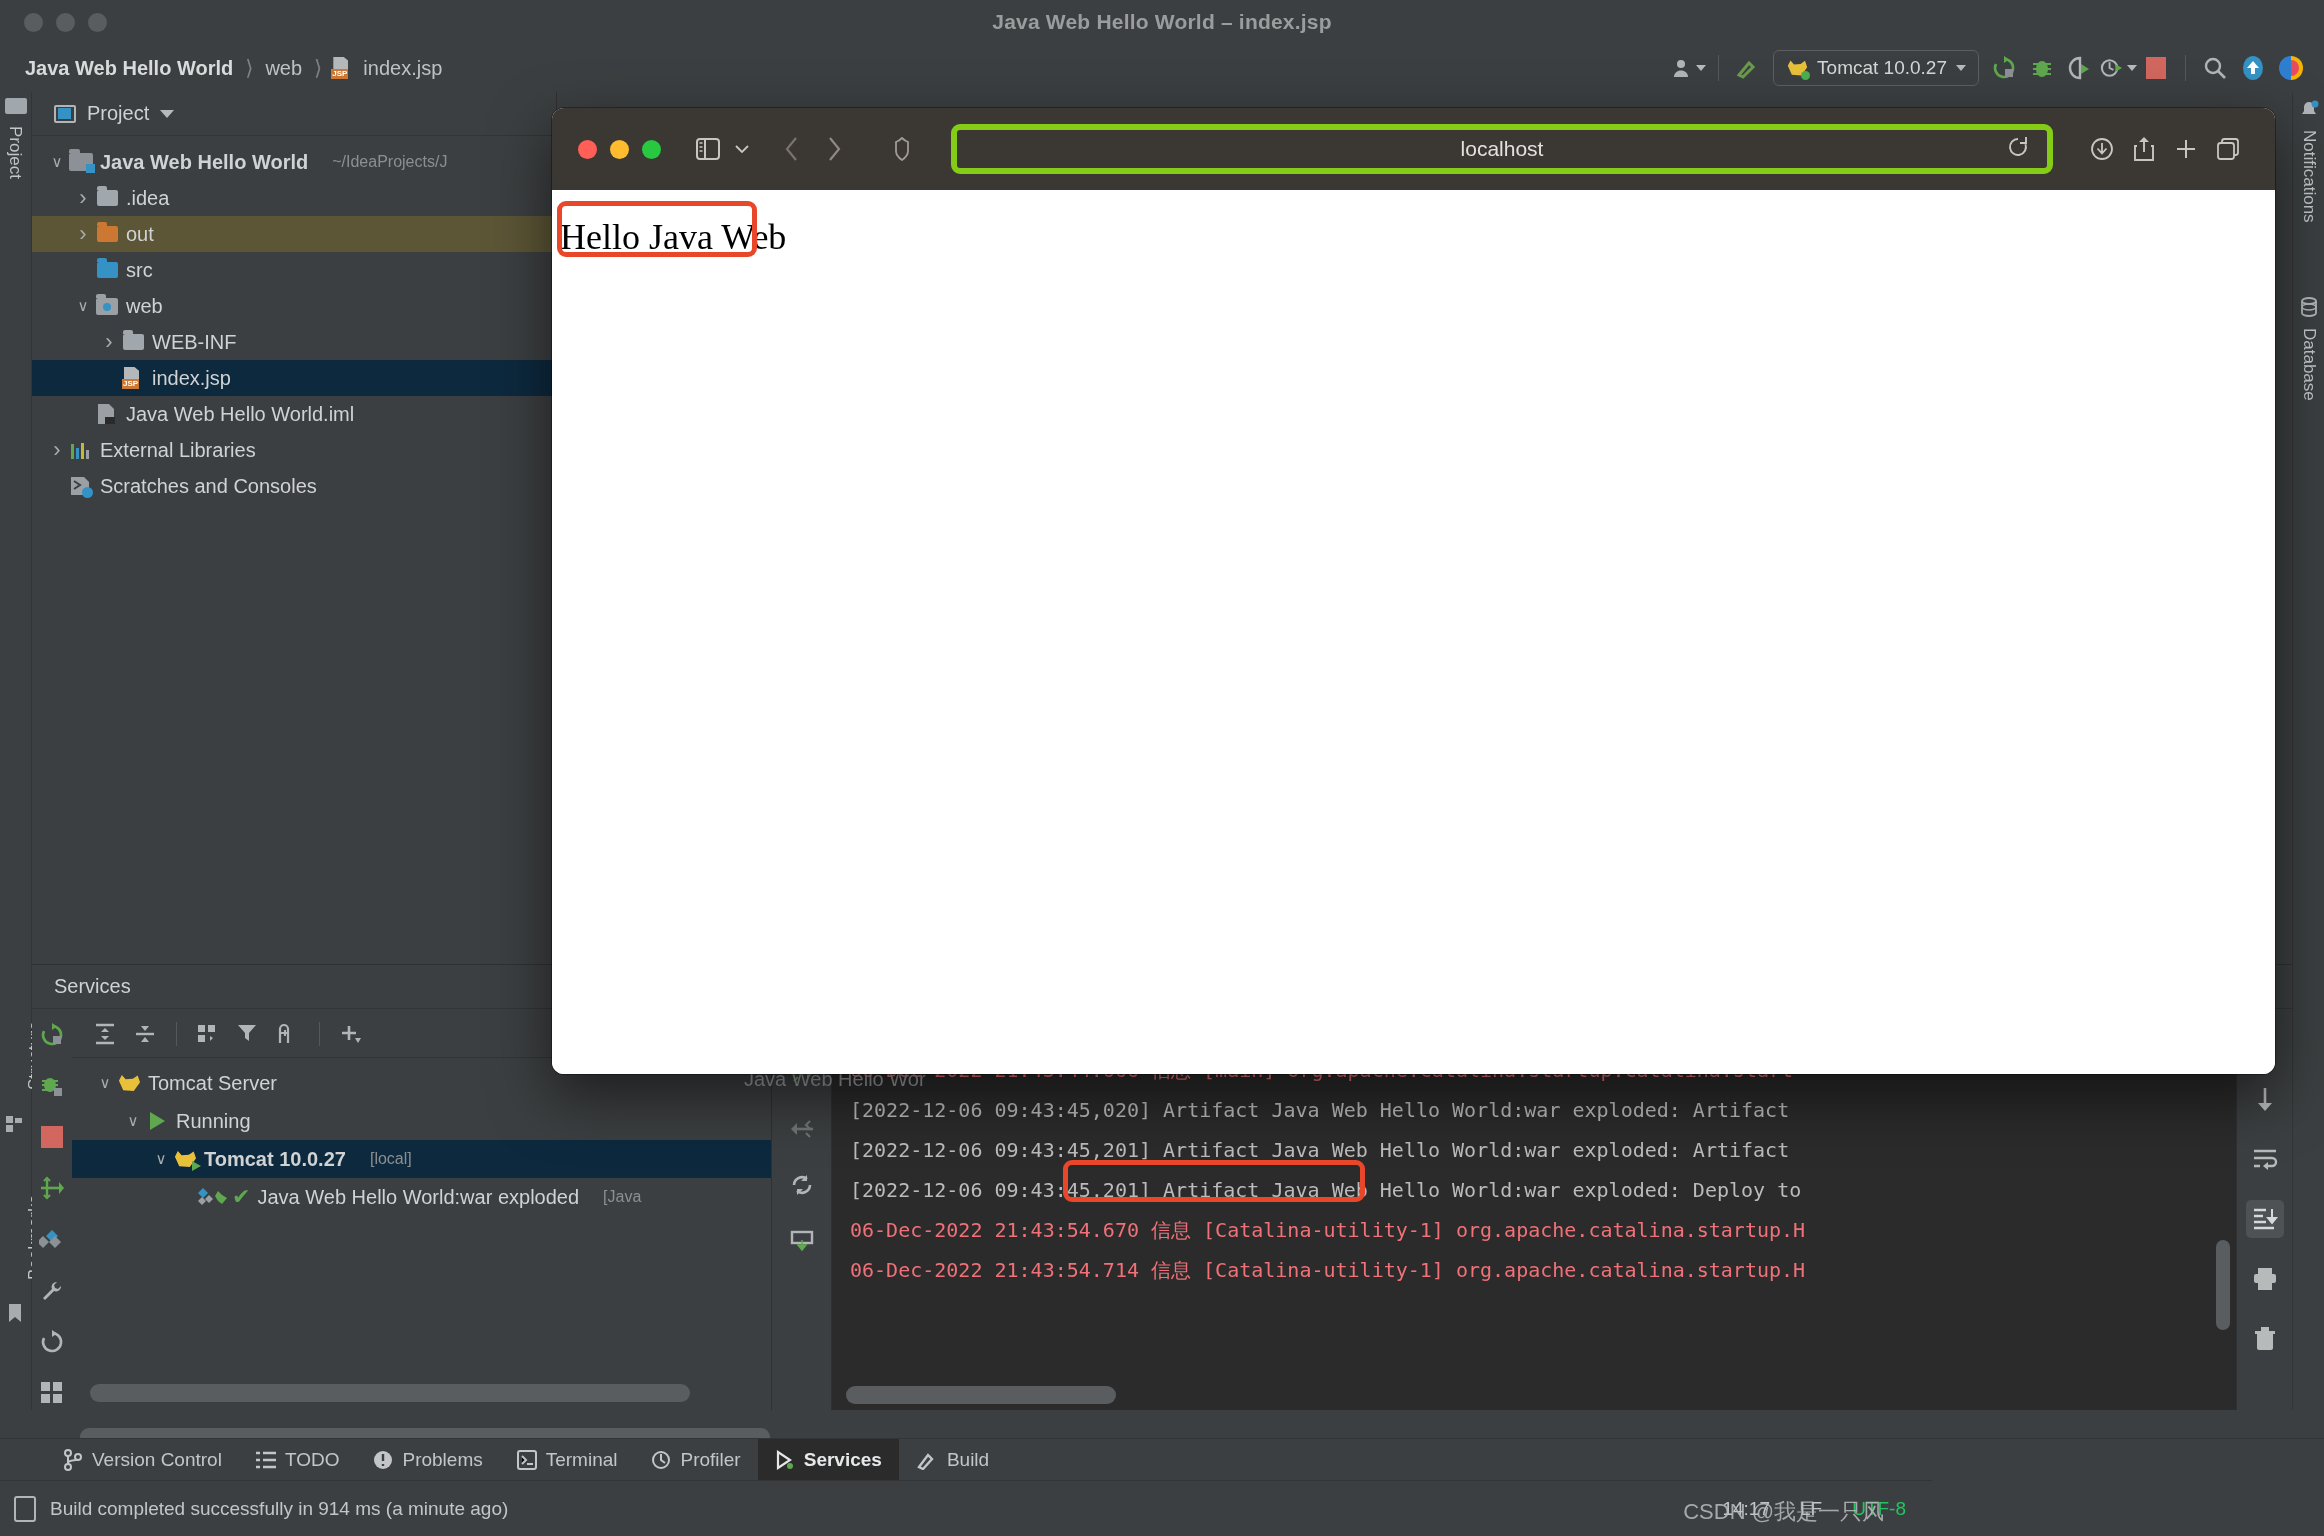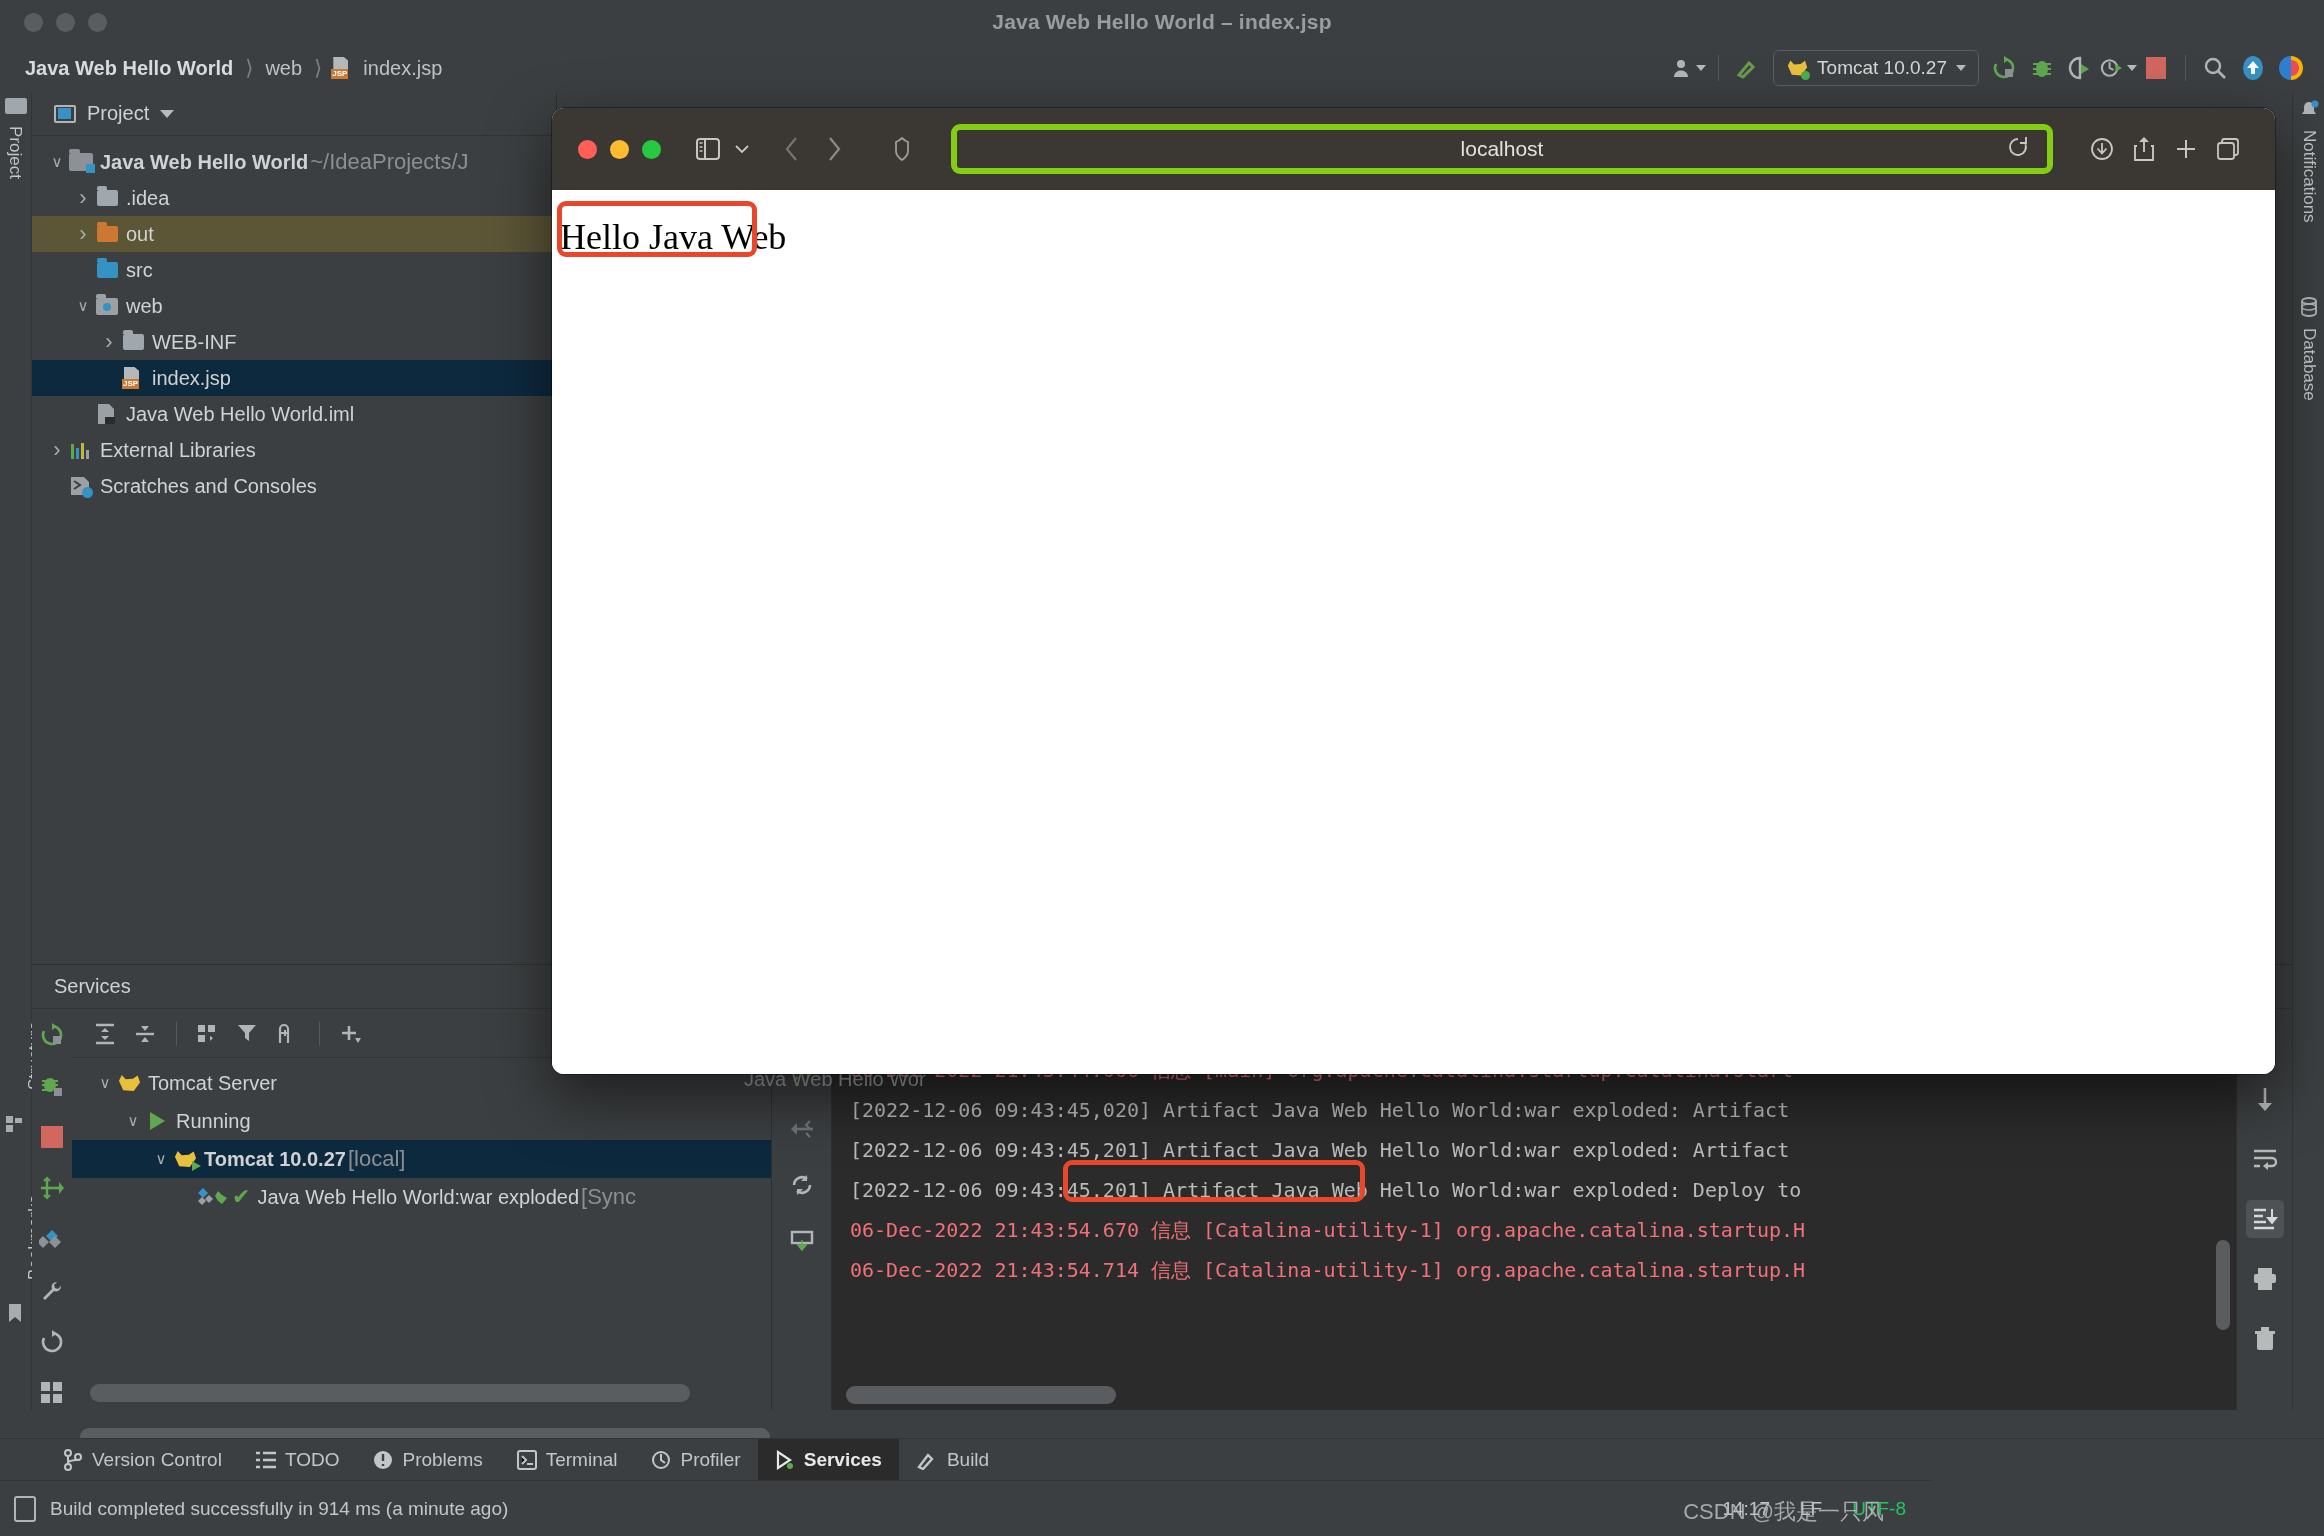--- a/index.html
+++ b/index.html
@@ -93,21 +93,21 @@
   .row{ display:flex; align-items:center; height:36px; padding-left:14px; white-space:nowrap; }
   .row.sel{ background:#0d293e; }
   .row.hl{ background:#5c5536; }
   .arrow{ width:22px; flex:0 0 22px; color:#a9acad; font-size:15px; text-align:center; }
   .arrow.empty{ visibility:hidden; }
   .ico{ width:26px; flex:0 0 26px; display:flex; align-items:center; justify-content:center; margin-right:6px; }
   .folder{ width:21px;height:16px;background:#a0a7ad;border-radius:2px;position:relative; }
   .folder::before{content:"";position:absolute;left:0;top:-4px;width:10px;height:4px;background:#a0a7ad;border-radius:2px 2px 0 0;}
   .folder.orange{background:#cc7832;} .folder.orange::before{background:#cc7832;}
   .folder.blue{background:#3592c4;} .folder.blue::before{background:#3592c4;}
-  .dimpath{ color:#8c8f91; font-size:22px; margin-left:2px; }
+  .dimpath{ color:#8c8f91; font-size:16px; margin-left:24px; }
   .bold{ font-weight:bold; }
   .libico{ width:20px;height:17px; display:flex; gap:2px; align-items:flex-end;}
   .libico i{ display:block; width:3px; background:#9aa0a4; }
 
   
   .services{
     position:absolute; left:32px; top:964px; right:32px; height:446px;
     background:#3c3f41; border-top:1px solid #2e3032;
   }
   .svc-head{ height:44px; display:flex; align-items:center; padding-left:22px;
@@ -559,21 +559,21 @@
                 <span style="position:relative;display:block;width:34px;height:20px"><svg width="34" height="20" viewBox="0 0 34 20">
                     <path d="M7 1l5 5-5 5-5-5z" fill="#3592c4"></path>
                     <path d="M13 8l4 4-4 4-4-4z" fill="#9aa0a4"></path>
                     <path d="M2 10l4 4-4 4-4-4z" fill="#9aa0a4" transform="translate(4,0)"></path>
                     <path d="M22 4l5 5-5 5-3-5z" fill="#5fa84f"></path>
                     <path d="M22 14l4-6 5 3-5 6z" fill="#5fa84f"></path>
                   </svg></span>
               </span>
               <span style="color: rgb(95, 168, 79); font-size: 22px; margin-right: 7px;">✔</span>
               <span>Java Web Hello World:war exploded</span>
-              <span class="dimpath">[Sync</span>
+              <span class="dimpath">[Java</span>
             </div>
           </div>
         <div class="hscroll" style="left:18px; bottom:8px; width:600px;"></div>
       </div>
 
       <div class="svc-mid-tb">
         <div class="tbi">
           <svg width="26" height="24" viewBox="0 0 26 24">
               <path d="M2 12h17" stroke="#5fa84f" stroke-width="2.6"></path>
               <path d="M18 6l6 6-6 6z" fill="#5fa84f"></path>

